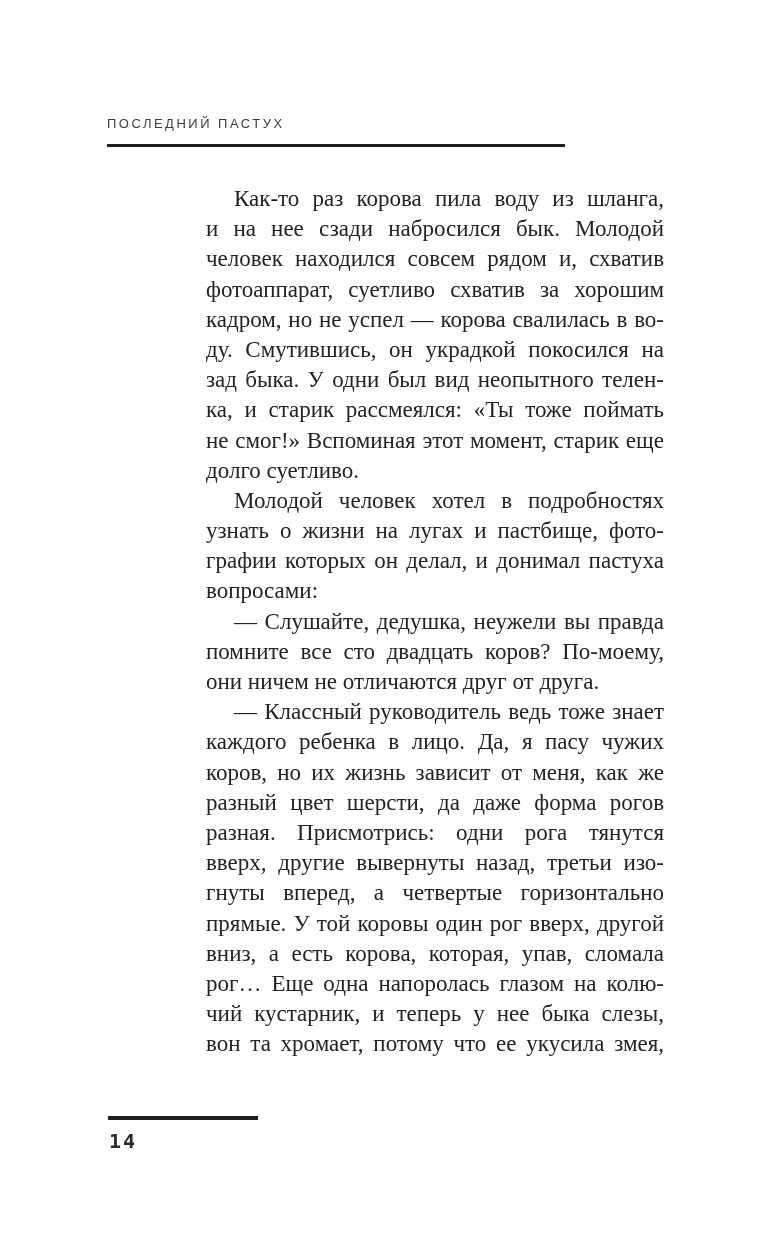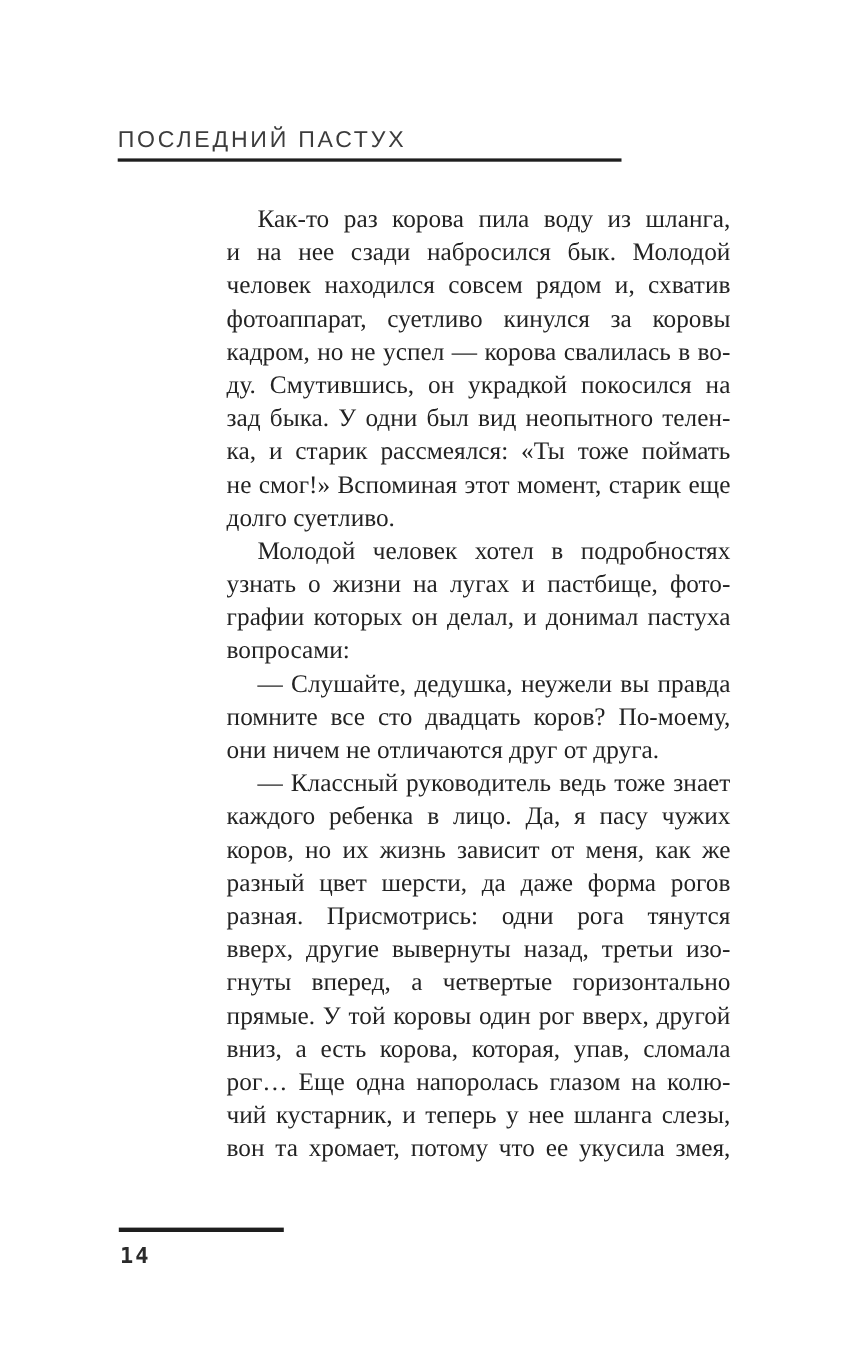--- a/index.html
+++ b/index.html
@@ -12,21 +12,21 @@
     width: 768px;
     height: 1240px;
     background: #ffffff;
     overflow: hidden;
   }
   .running-head {
     position: absolute;
     left: 107px;
     top: 116px;
     font-family: "Liberation Sans", sans-serif;
-    font-size: 21px;
+    font-size: 13px;
     font-weight: 400;
     letter-spacing: 2.5px;
     color: #3c3c3c;
     white-space: nowrap;
   }
   .head-rule {
     position: absolute;
     left: 107px;
     top: 144px;
     width: 458px;
@@ -79,21 +79,21 @@
 <body>
 
 <div class="page">
   <div class="running-head">ПОСЛЕДНИЙ ПАСТУХ</div>
   <div class="head-rule"></div>
 
   <div class="body-text" id="text-container">
       <div class="line indent just">Как-то раз корова пила воду из шланга,</div>
       <div class="line just">и на нее сзади набросился бык. Молодой</div>
       <div class="line just">человек находился совсем рядом и, схватив</div>
-      <div class="line just">фотоаппарат, суетливо кинулся за коровы</div>
+      <div class="line just">фотоаппарат, суетливо схватив за хорошим</div>
       <div class="line just">кадром, но не успел — корова свалилась в во-</div>
       <div class="line just">ду. Смутившись, он украдкой покосился на</div>
       <div class="line just">зад быка. У одни был вид неопытного телен-</div>
       <div class="line just">ка, и старик рассмеялся: «Ты тоже поймать</div>
       <div class="line just">не смог!» Вспоминая этот момент, старик еще</div>
       <div class="line">долго суетливо.</div>
       <div class="line indent just">Молодой человек хотел в подробностях</div>
       <div class="line just">узнать о жизни на лугах и пастбище, фото-</div>
       <div class="line just">графии которых он делал, и донимал пастуха</div>
       <div class="line">вопросами:</div>
@@ -103,19 +103,19 @@
       <div class="line indent just">— Классный руководитель ведь тоже знает</div>
       <div class="line just">каждого ребенка в лицо. Да, я пасу чужих</div>
       <div class="line just">коров, но их жизнь зависит от меня, как же</div>
       <div class="line just">разный цвет шерсти, да даже форма рогов</div>
       <div class="line just">разная. Присмотрись: одни рога тянутся</div>
       <div class="line just">вверх, другие вывернуты назад, третьи изо-</div>
       <div class="line just">гнуты вперед, а четвертые горизонтально</div>
       <div class="line just">прямые. У той коровы один рог вверх, другой</div>
       <div class="line just">вниз, а есть корова, которая, упав, сломала</div>
       <div class="line just">рог… Еще одна напоролась глазом на колю-</div>
-      <div class="line just">чий кустарник, и теперь у нее шланга слезы,</div>
+      <div class="line just">чий кустарник, и теперь у нее быка слезы,</div>
       <div class="line just">вон та хромает, потому что ее укусила змея,</div>
     </div>
 
   <div class="foot-rule"></div>
   <div class="page-number">14</div>
 </div>
 
 </body></html>

